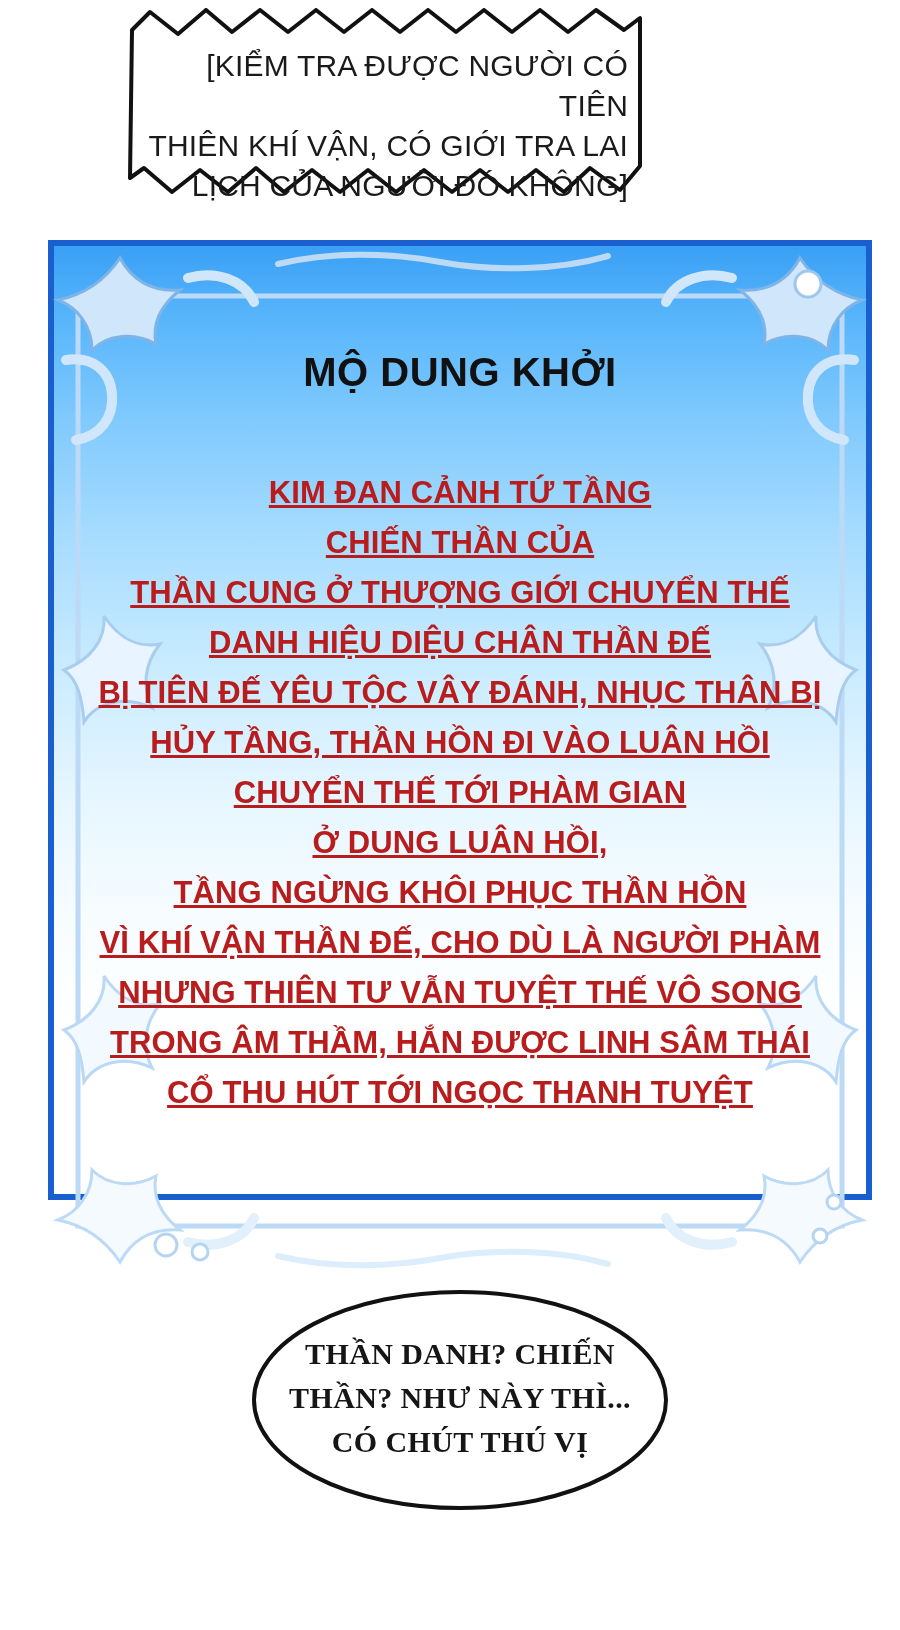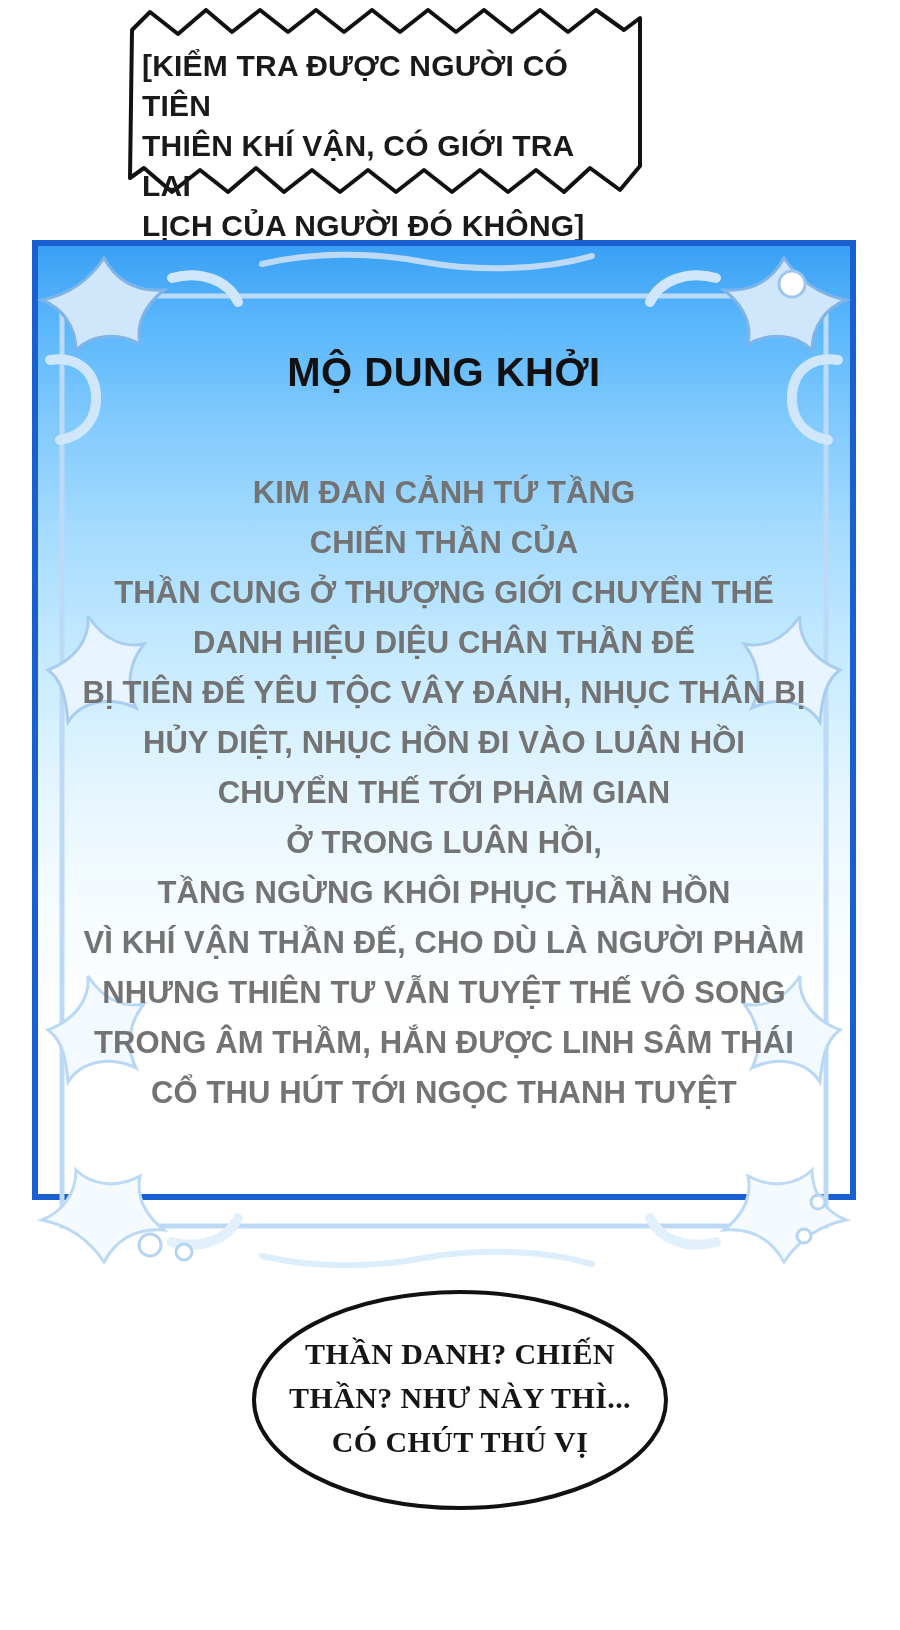--- a/index.html
+++ b/index.html
@@ -26,33 +26,33 @@
   .top-box svg {
     position: absolute;
     left: 0;
     top: 0;
   }
   .top-box-text {
     position: absolute;
     left: 22px;
     top: 38px;
     width: 486px;
-    text-align: left;
+    text-align: right;
     font-family: "Liberation Sans", sans-serif;
-    font-weight: bold;
+    font-weight: normal;
     font-size: 30px;
     line-height: 40px;
     color: #1a1a1a;
     letter-spacing: 0.2px;
   }
 
   
   .panel {
     position: absolute;
-    left: 32px;
+    left: 48px;
     top: 240px;
     width: 824px;
     height: 960px;
   }
   .panel-bg {
     position: absolute;
     inset: 0;
     background: linear-gradient(to bottom,
         #3aa0f5 0%,
         #59b6fb 8%,
@@ -93,23 +93,24 @@
     position: absolute;
     top: 228px;
     left: -18px;
     width: 768px;
     text-align: center;
   }
   .panel-lines .line {
     font-weight: bold;
     font-size: 31px;
     line-height: 50px;
-    color: #737373;
+    color: #b91c1c;
     white-space: nowrap;
     letter-spacing: 0.1px;
+    text-decoration: underline;
   }
 
   
   .bubble {
     position: absolute;
     left: 248px;
     top: 1288px;
     width: 424px;
     height: 224px;
   }
@@ -184,23 +185,23 @@
   </svg>
 
   <div class="panel-content">
     <div class="panel-title">MỘ DUNG KHỞI</div>
     <div class="panel-lines">
       <div class="line">KIM ĐAN CẢNH TỨ TẦNG</div>
       <div class="line">CHIẾN THẦN CỦA</div>
       <div class="line">THẦN CUNG Ở THƯỢNG GIỚI CHUYỂN THẾ</div>
       <div class="line">DANH HIỆU DIỆU CHÂN THẦN ĐẾ</div>
       <div class="line">BỊ TIÊN ĐẾ YÊU TỘC VÂY ĐÁNH, NHỤC THÂN BỊ</div>
-      <div class="line">HỦY DIỆT, NHỤC HỒN ĐI VÀO LUÂN HỒI</div>
+      <div class="line">HỦY TẦNG, THẦN HỒN ĐI VÀO LUÂN HỒI</div>
       <div class="line">CHUYỂN THẾ TỚI PHÀM GIAN</div>
-      <div class="line">Ở TRONG LUÂN HỒI,</div>
+      <div class="line">Ở DUNG LUÂN HỒI,</div>
       <div class="line">TẦNG NGỪNG KHÔI PHỤC THẦN HỒN</div>
       <div class="line">VÌ KHÍ VẬN THẦN ĐẾ, CHO DÙ LÀ NGƯỜI PHÀM</div>
       <div class="line">NHƯNG THIÊN TƯ VẪN TUYỆT THẾ VÔ SONG</div>
       <div class="line">TRONG ÂM THẦM, HẮN ĐƯỢC LINH SÂM THÁI</div>
       <div class="line">CỔ THU HÚT TỚI NGỌC THANH TUYỆT</div>
     </div>
   </div>
 </div>
 
 <div class="bubble">

